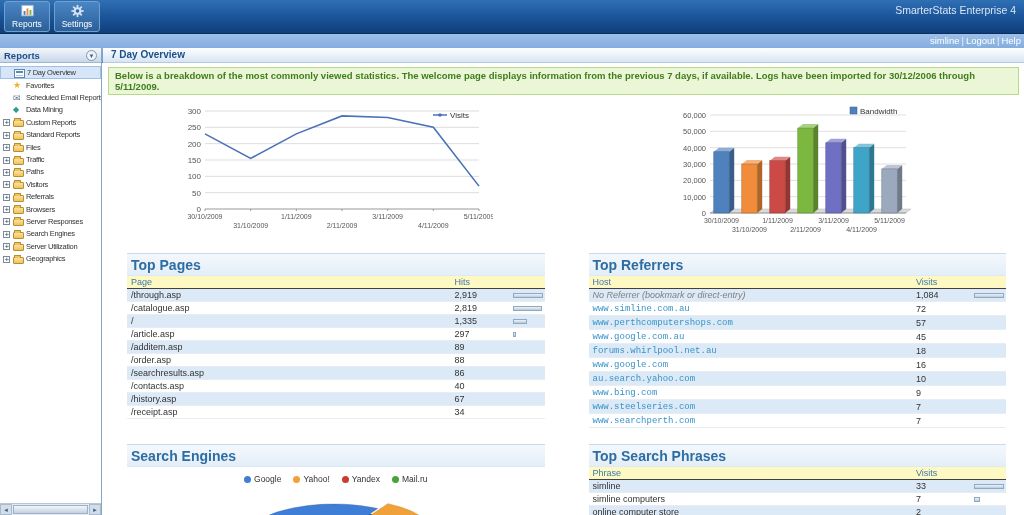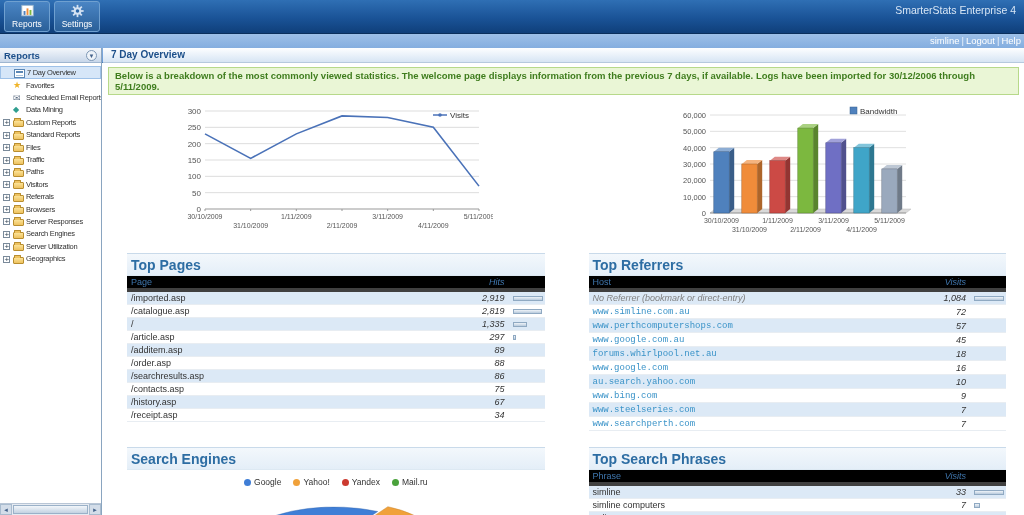--- a/index.html
+++ b/index.html
@@ -66,24 +66,24 @@
   .chart-cell { flex:1; display:flex; justify-content:center; align-items:flex-start; padding-top:6px; }
 
   .tables-row, .bottom-row { display:flex; gap:44px; padding:4px 18px 0 24px; }
   .bottom-row { padding-top:16px; }
   .section { flex:1; min-width:0; }
   .section-title { color:#2d6da3; font-weight:bold; font-size:14px; padding:3px 4px 2px 4px;
     background:linear-gradient(#f3f8fc,#e4eef8); border-top:1px solid #c9daea; border-bottom:1px solid #dde9f3; }
 
   table.tbl { width:100%; border-collapse:collapse; font-size:9px; table-layout:fixed; }
   table.tbl td { padding:1px 4px; height:11.5px; overflow:hidden; white-space:nowrap; }
-  tr.hdr td { color:#3f76ad; border-bottom:4px solid #404040; background:#000000; }
+  tr.hdr td { color:#3f76ad; border-bottom:1px solid #404040; background:#fef9c3; }
   tr.row td { border-bottom:1px solid #e8edf2; color:#333; }
   tr.row.odd td { background:#dce9f6; }
-  td.val { text-align:right; width:58px;font-style:italic; }
+  td.val { width:58px; }
   td.barcell { width:36px; padding-left:2px; }
   span.hbar { display:inline-block; height:5px; vertical-align:middle;
     background:linear-gradient(#eef3f8,#b9cbdd); border:1px solid #8fa9c2; }
   a.cell-link { color:#3a93c8; text-decoration:none; cursor:pointer;font-family:Liberation Mono, monospace; }
   .muted { color:#808080; font-style:italic;text-align:right; }
 
   .pie-legend { display:flex; justify-content:center; gap:12px; font-size:8.5px; color:#333; padding:7px 0 2px 0;text-align:right; }
   .pie-legend .leg-item { display:flex; align-items:center; gap:3px; }
   .pie-legend .dot { width:7px; height:7px; border-radius:50%; display:inline-block; }
   .pie-wrap { display:flex; justify-content:center; }
@@ -321,21 +321,21 @@
       <div class="section">
         <div class="section-title">Top Pages</div>
         <table class="tbl">
           <tbody id="pages-body">
             <tr class="hdr">
               <td>Page</td>
               <td class="val">Hits</td>
               <td class="barcell"></td>
             </tr>
           <tr class="row odd">
-                <td><span>/imported.asp</span></td>
+                <td><span>/through.asp</span></td>
                 <td class="val">2,919</td>
                 <td class="barcell"><span class="hbar" style="width: 30px;"></span></td>
               </tr>
               <tr class="row even">
                 <td><span>/catalogue.asp</span></td>
                 <td class="val">2,819</td>
                 <td class="barcell"><span class="hbar" style="width: 29px;"></span></td>
               </tr>
               <tr class="row odd">
                 <td><span>/</span></td>
@@ -357,21 +357,21 @@
                 <td class="val">88</td>
                 <td class="barcell"></td>
               </tr>
               <tr class="row odd">
                 <td><span>/searchresults.asp</span></td>
                 <td class="val">86</td>
                 <td class="barcell"></td>
               </tr>
               <tr class="row even">
                 <td><span>/contacts.asp</span></td>
-                <td class="val">75</td>
+                <td class="val">40</td>
                 <td class="barcell"></td>
               </tr>
               <tr class="row odd">
                 <td><span>/history.asp</span></td>
                 <td class="val">67</td>
                 <td class="barcell"></td>
               </tr>
               <tr class="row even">
                 <td><span>/receipt.asp</span></td>
                 <td class="val">34</td>

